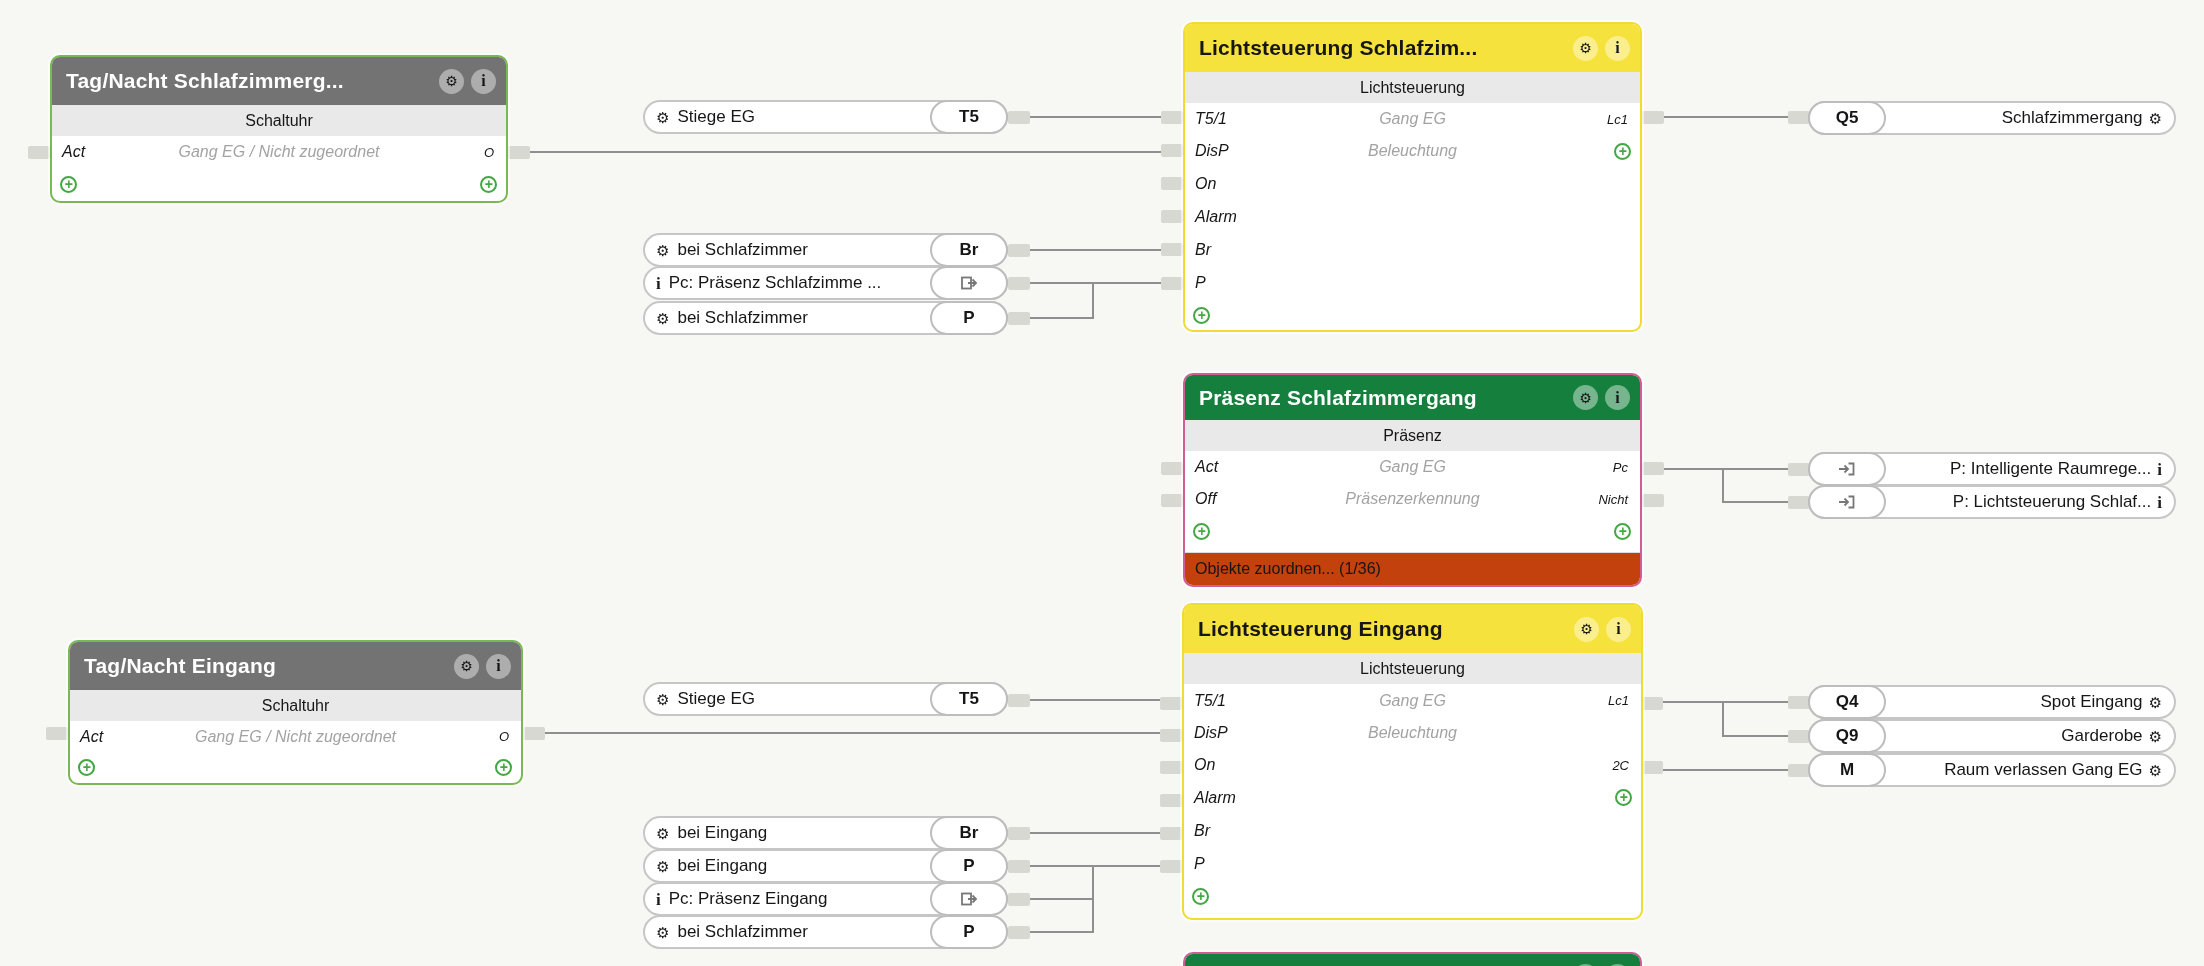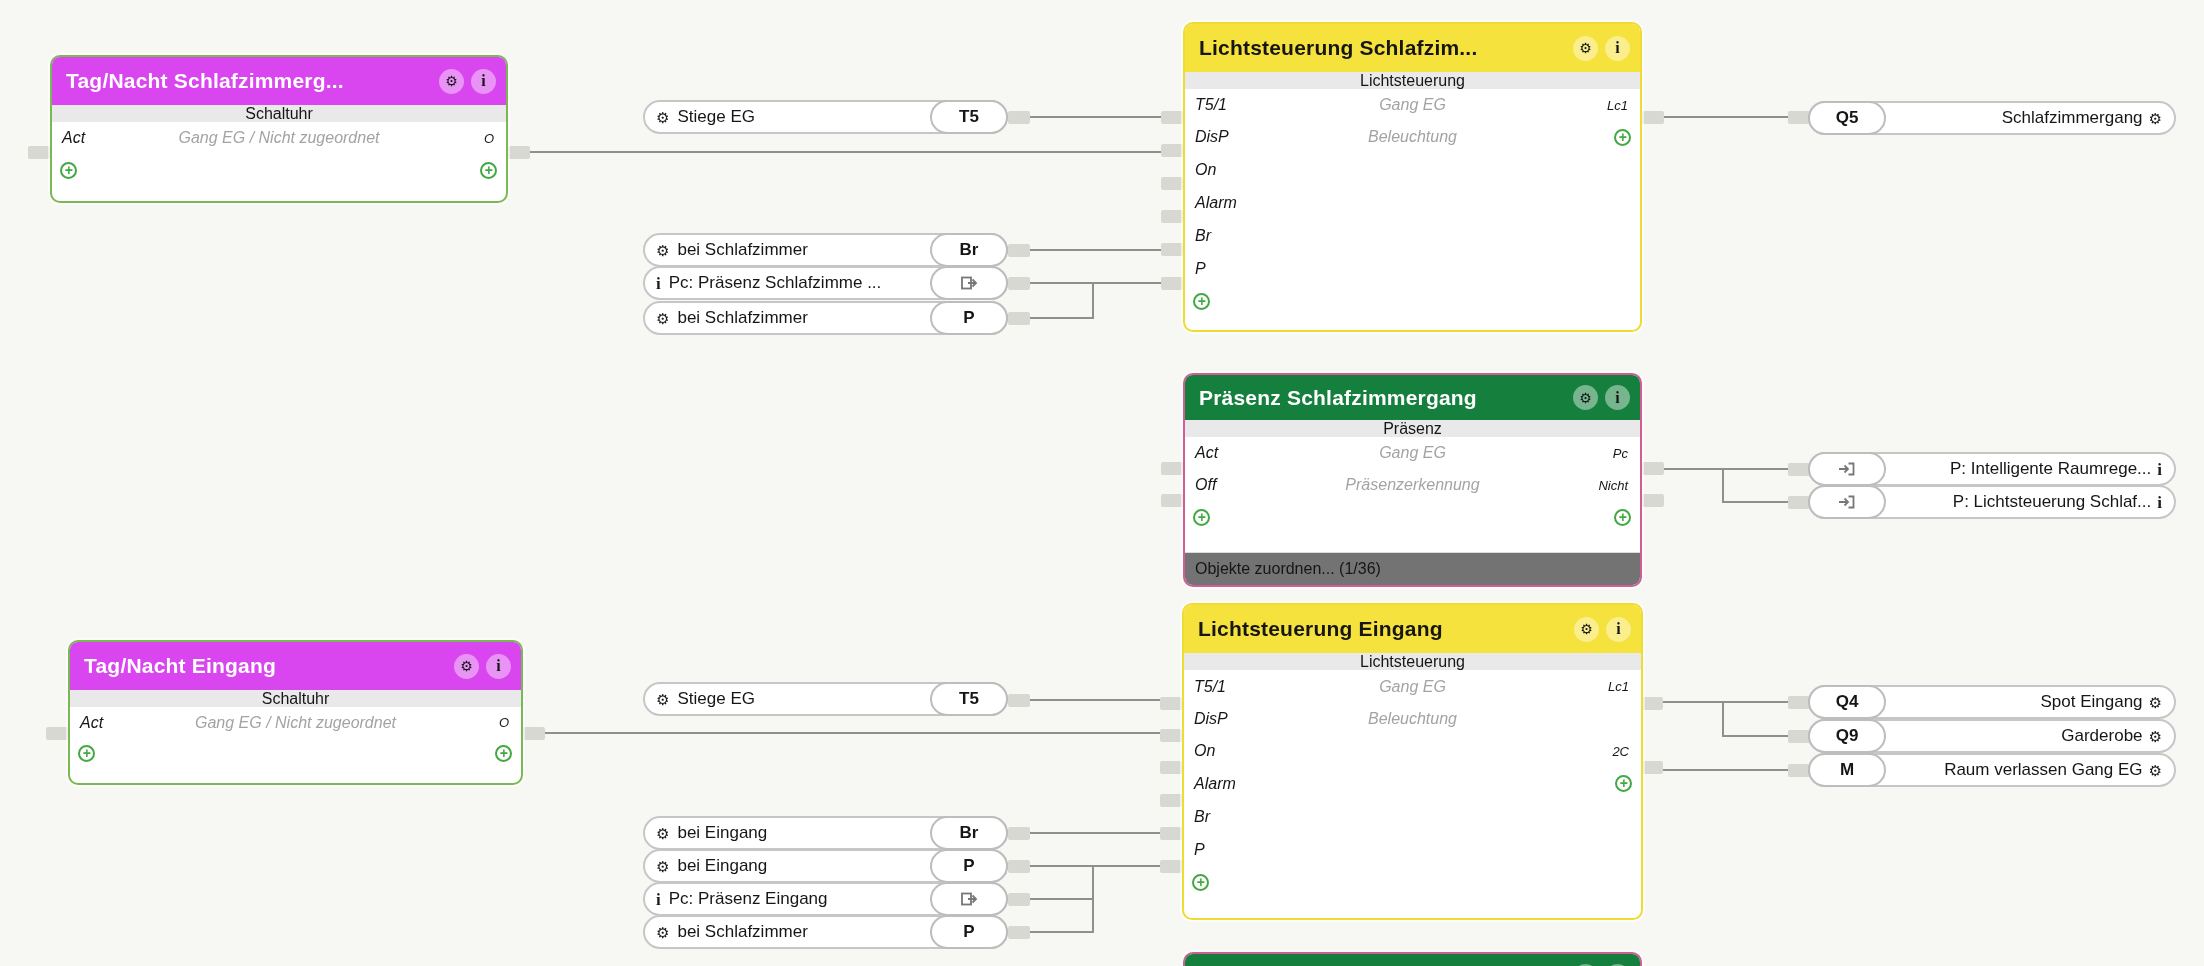--- a/index.html
+++ b/index.html
@@ -14,41 +14,41 @@
   .stub{position:absolute;width:22px;height:13px;background:#d8d8d2;border-radius:2px;z-index:2;}
 
   
   .block{position:absolute;border-radius:10px;background:#fff;z-index:3;
          box-shadow:0 0 0 2px rgba(255,255,255,.6);}
   .block-green{border:2px solid #79b953;}
   .block-yellow{border:2px solid #f0dc30;}
   .block-pink{border:2px solid #d05d94;}
   .bhead{height:48px;display:flex;align-items:center;padding:0 10px 0 14px;
          border-radius:8px 8px 0 0;}
-  .bhead-green{background:#d946ef;color:#fff;}
+  .bhead-green{background:#737373;color:#fff;}
   .bhead-yellow{background:#f6e23c;color:#161616;}
   .bhead-pink{background:#15803d;color:#fff;}
   .btitle{flex:1;font-size:21px;font-weight:bold;letter-spacing:.2px;white-space:nowrap;overflow:hidden;}
   .hicon{width:25px;height:25px;border-radius:50%;margin-left:7px;flex:none;
          display:flex;align-items:center;justify-content:center;
          background:rgba(255,255,255,.42);color:#161616;font-size:14px;cursor:pointer;}
   .hicon .iglyph{font-family:"Liberation Serif",serif;font-weight:bold;font-size:16px;line-height:1;}
-  .bsub{height:17px;background:#e9e9e9;display:flex;align-items:center;justify-content:center;
+  .bsub{height:31px;background:#e9e9e9;display:flex;align-items:center;justify-content:center;
         font-size:16px;color:#161616;}
   .bbody{position:relative;font-style:italic;}
   .row{position:relative;display:flex;align-items:center;}
   .row-33{height:33px;} .row-32{height:32px;} .row-31{height:31px;}
   .lbl-l{position:absolute;left:10px;font-size:16px;color:#161616;white-space:nowrap;}
   .lbl-r{position:absolute;right:12px;font-size:13px;color:#161616;white-space:nowrap;}
   .lbl-c{width:100%;text-align:center;font-size:16px;color:#a3a3a3;white-space:nowrap;}
   .plus{position:absolute;width:17px;height:17px;border:2px solid #43a843;border-radius:50%;
         color:#43a843;background:#fdfdfd;font-size:14px;font-weight:bold;line-height:12px;
         text-align:center;cursor:pointer;}
   .plus-l{left:8px;} .plus-r{right:9px;}
-  .bfoot{position:absolute;left:0;right:0;bottom:0;height:33px;background:#737373;
+  .bfoot{position:absolute;left:0;right:0;bottom:0;height:33px;background:#c2410c;
          border-top:1px solid #dcdcda;border-radius:0 0 8px 8px;display:flex;align-items:center;
          padding-left:10px;font-size:16px;color:#161616;}
 
   
   .pill{position:absolute;height:34px;background:#fff;border:2px solid #c6c6c6;border-radius:17px;
         display:flex;align-items:center;z-index:3;}
   .pill-left{left:643px;width:365px;}
   .pill-right{left:1808px;width:368px;}
   .picon{flex:none;font-size:15px;color:#1c1c1c;line-height:1;}
   .picon-l{margin-left:11px;margin-right:8px;}

